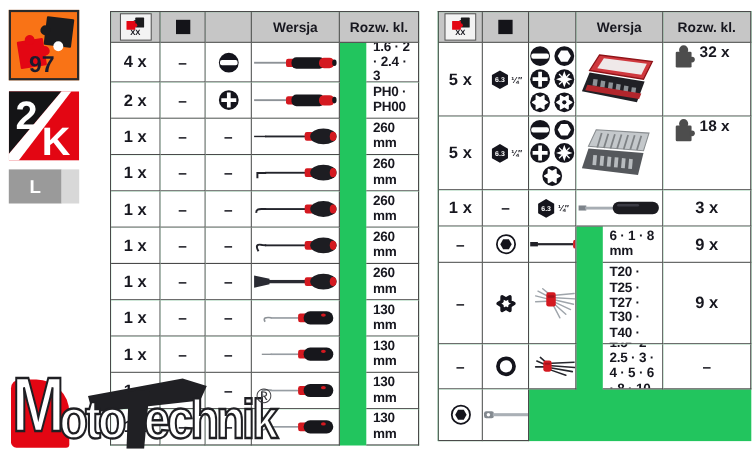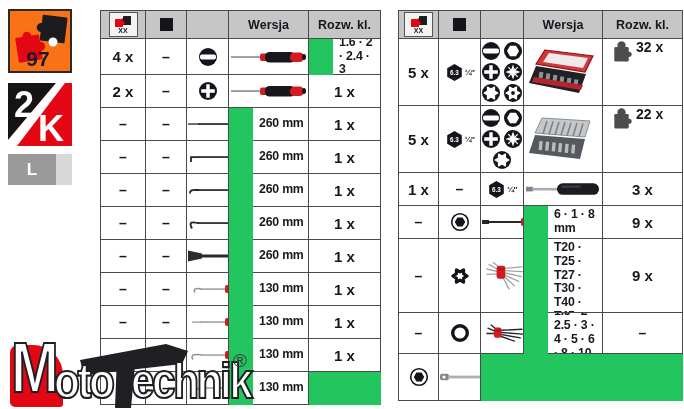--- a/index.html
+++ b/index.html
@@ -195,20 +195,21 @@
   <div class="cell">
       <svg width="20" height="20">
         <use href="#sym-phillips"></use>
       </svg>
     </div>
   <div class="cell">
       <svg width="77" height="18">
         <use href="#precision-tool"></use>
       </svg>
     </div>
+  <div class="cell size">PH0 · PH00</div>
 
   <div class="cell qty">1 x</div>
   <div class="cell dash">–</div>
   <div class="cell dash">–</div>
   <div class="cell">
       <svg width="77" height="20">
         <rect x="1" y="9.4" width="11" height="1.3" fill="#23242b"></rect>
         <use href="#pick-shaft-long"></use>
         <use href="#pick-handle-long"></use>
       </svg>
@@ -440,21 +441,21 @@
           <rect x="31.5" y="29.1" width="3.4" height="9" transform="rotate(5 33 33)"></rect>
           <rect x="38" y="29.8" width="3.4" height="9" transform="rotate(5 39 34)"></rect>
           <rect x="44.5" y="30.5" width="3.4" height="9" transform="rotate(5 46 35)"></rect>
         </g>
     </svg>
   </div>
   <div class="cell sizebig">
     <svg width="21" height="24" viewBox="0 0 26 30">
         <use href="#puzzle-count"></use>
       </svg>
-    <span>22 x</span>
+    <span>18 x</span>
   </div>
 
   <div class="cell qty">1 x</div>
   <div class="cell dash">–</div>
   <div class="cell">
     <span class="drive">
         <svg width="19" height="19" viewBox="0 0 19 19">
           <use href="#hexdrive"></use>
           <text x="9.5" y="11.8" font-size="6.3" font-weight="bold" fill="#fff" text-anchor="middle" font-family="Liberation Sans, sans-serif">6.3</text>
         </svg>

